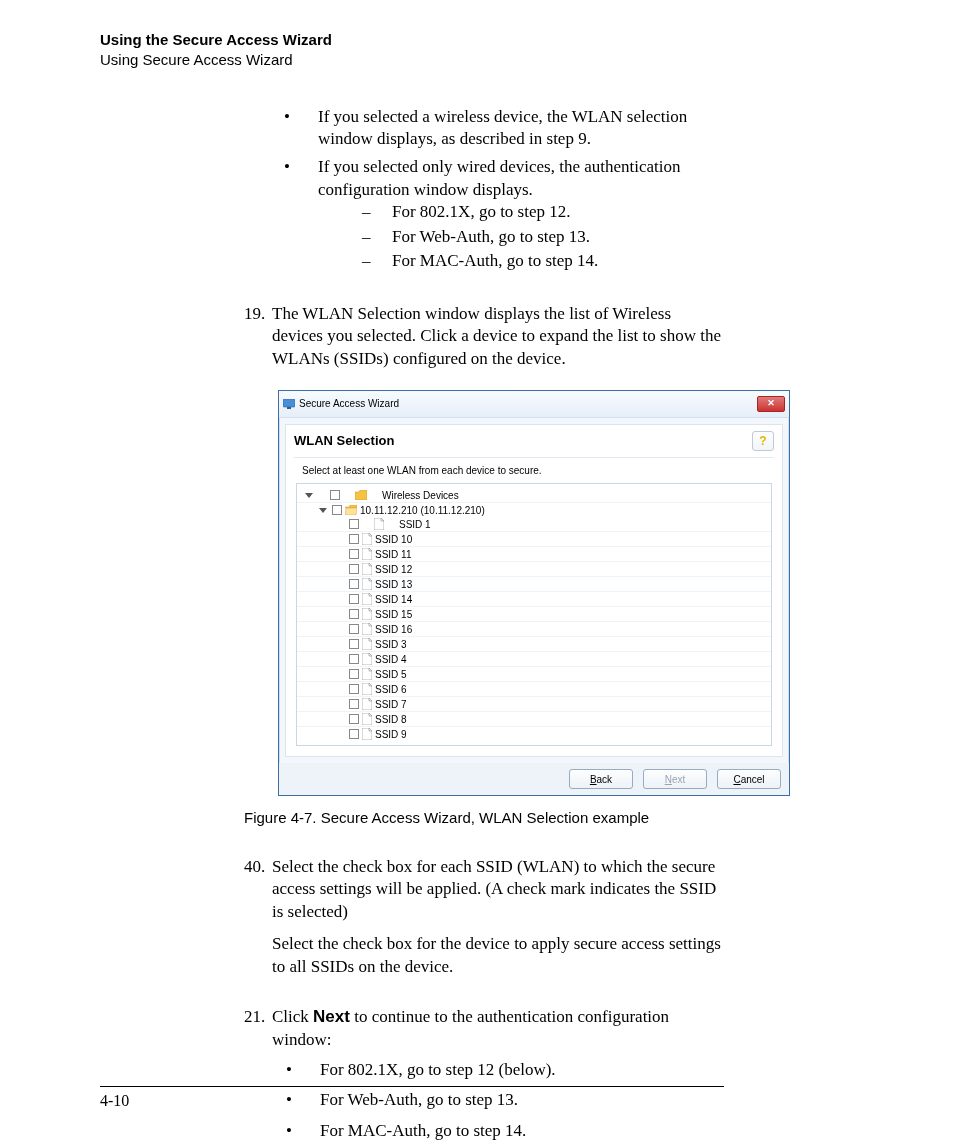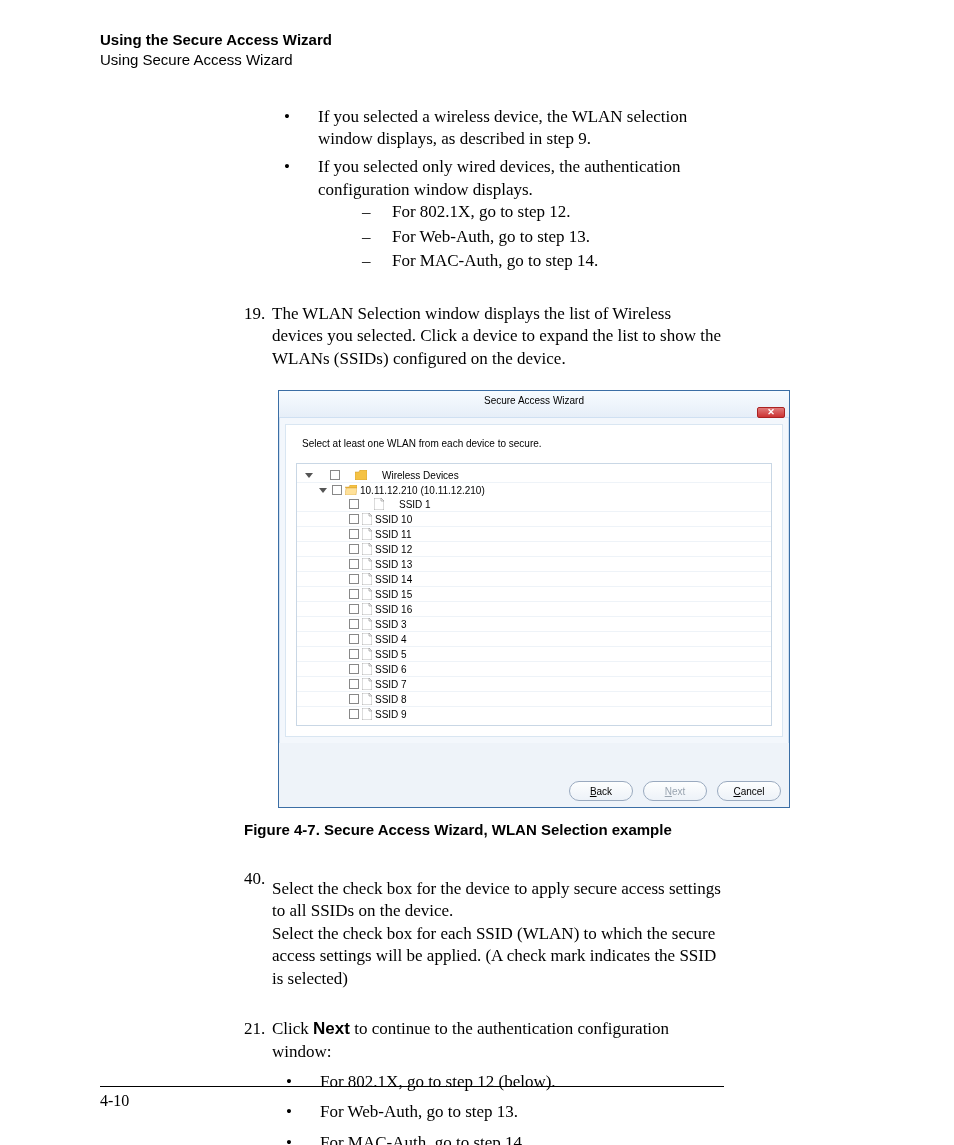--- a/index.html
+++ b/index.html
@@ -74,21 +74,20 @@
     color: #000;
     box-shadow: inset 0 0 0 1px #cfe0f2;
   }
   .wizard-titlebar {
     height: 20px;
     background: linear-gradient(#f7fbff, #e6eef8);
     display: flex;
     align-items: center;
     padding: 3px 4px;
     border-bottom: 1px solid #cfe0f2;
-    flex-direction: column;
   }
   .wizard-title-icon {
     width: 12px; height: 10px;
     margin-right: 4px;
   }
   .wizard-title-text { font-size: 10px; }
   .wizard-close {
     margin-left: auto;
     width: 26px; height: 14px;
     background: linear-gradient(#e07a7a, #c33);
@@ -124,21 +123,21 @@
     border: 1px solid #bfcad6;
     border-radius: 3px;
     display: flex;
     align-items: center;
     justify-content: center;
     background: linear-gradient(#fdfefe,#f1f5fa);
   }
   .wizard-help svg { width: 10px; height: 14px; }
   .wizard-sub {
     font-size: 10px;
-    margin: 6px 0 13px 8px;
+    margin: 6px 0 6px 8px;
   }
   .tree-panel {
     border: 1px solid #c9d7e5;
     background: #fff;
     padding: 4px 0 4px 0;
     margin: 0 2px;
   }
   .tree-row {
     display: flex;
     align-items: center;
@@ -177,33 +176,32 @@
     background: #eef3f9;
     padding: 6px 8px;
     display: flex;
     justify-content: flex-end;
     gap: 10px;
   }
   .wbtn {
     width: 62px;
     height: 18px;
     border: 1px solid #9aaabf;
-    border-radius: 10px;
+    border-radius: 3px;
     background: linear-gradient(#fdfefe,#edf2f8);
     font-size: 10px;
     display: flex;
     align-items: center;
     justify-content: center;
-    margin-top: 32px;
   }
   .wbtn.disabled { color: #9aa5b1; }
   .wbtn u { text-decoration: underline; }
   .figure-caption {
     font-family: Arial, Helvetica, sans-serif;
-    font-weight: bold;
+    font-weight: normal;
     font-size: 15px;
     margin: 10px 0 16px -26px;
   }
   .page-footer-line {
     position: absolute;
     left: 100px;
     right: 90px;
     bottom: 58px;
     border-top: 1px solid #000;
   }
@@ -258,20 +256,28 @@
       <div class="wizard-window">
         <div class="wizard-titlebar">
           <svg class="wizard-title-icon" viewBox="0 0 12 10">
               <rect x="0" y="0" width="12" height="8" rx="1" fill="#4a8fd6" stroke="#2a5f9e" stroke-width="0.6"></rect>
               <rect x="4" y="8" width="4" height="2" fill="#2a5f9e"></rect>
             </svg>
           <span class="wizard-title-text">Secure Access Wizard</span>
           <div class="wizard-close">✕</div>
         </div>
         <div class="wizard-body">
+          <div class="wizard-heading-row">
+            <div class="wizard-heading">WLAN Selection</div>
+            <div class="wizard-help">
+              <svg viewBox="0 0 10 14">
+                  <text x="5" y="11" text-anchor="middle" font-size="12" font-weight="bold" fill="#e6b800">?</text>
+                </svg>
+            </div>
+          </div>
           <div class="wizard-sub">Select at least one WLAN from each device to secure.</div>
 
           <div class="tree-panel">
             <div class="tree-row ind1">
               <span class="tri"></span>
               <span class="cb"></span>
               <svg class="folder" viewBox="0 0 12 10">
                   <path d="M0 2 L4 2 L5 0 L12 0 L12 10 L0 10 Z" fill="#f5c244" stroke="#c9962a" stroke-width="0.5"></path>
                 </svg>
               <span>Wireless Devices</span>
@@ -421,22 +427,22 @@
             </div>
         </div>
       </div>
     </div>
 
     <div class="figure-caption">Figure 4-7. Secure Access Wizard, WLAN Selection example</div>
 
     <div class="num-row content-offset-neg">
       <div class="num">40.</div>
       <div class="num-body">
+        <div>Select the check box for each SSID (WLAN) to which the secure access settings will be applied. (A check mark indicates the SSID is selected)</div>
         <div style="margin-top:10px">Select the check box for the device to apply secure access settings to all SSIDs on the device.</div>
-        <div>Select the check box for each SSID (WLAN) to which the secure access settings will be applied. (A check mark indicates the SSID is selected)</div>
       </div>
     </div>
 
     <div class="num-row content-offset-neg">
       <div class="num">21.</div>
       <div class="num-body">
         <div>
           <span>Click </span><span class="bold-inline">Next</span><span> to continue to the authentication configuration window:</span>
         </div>
         <div style="margin-top:8px">

